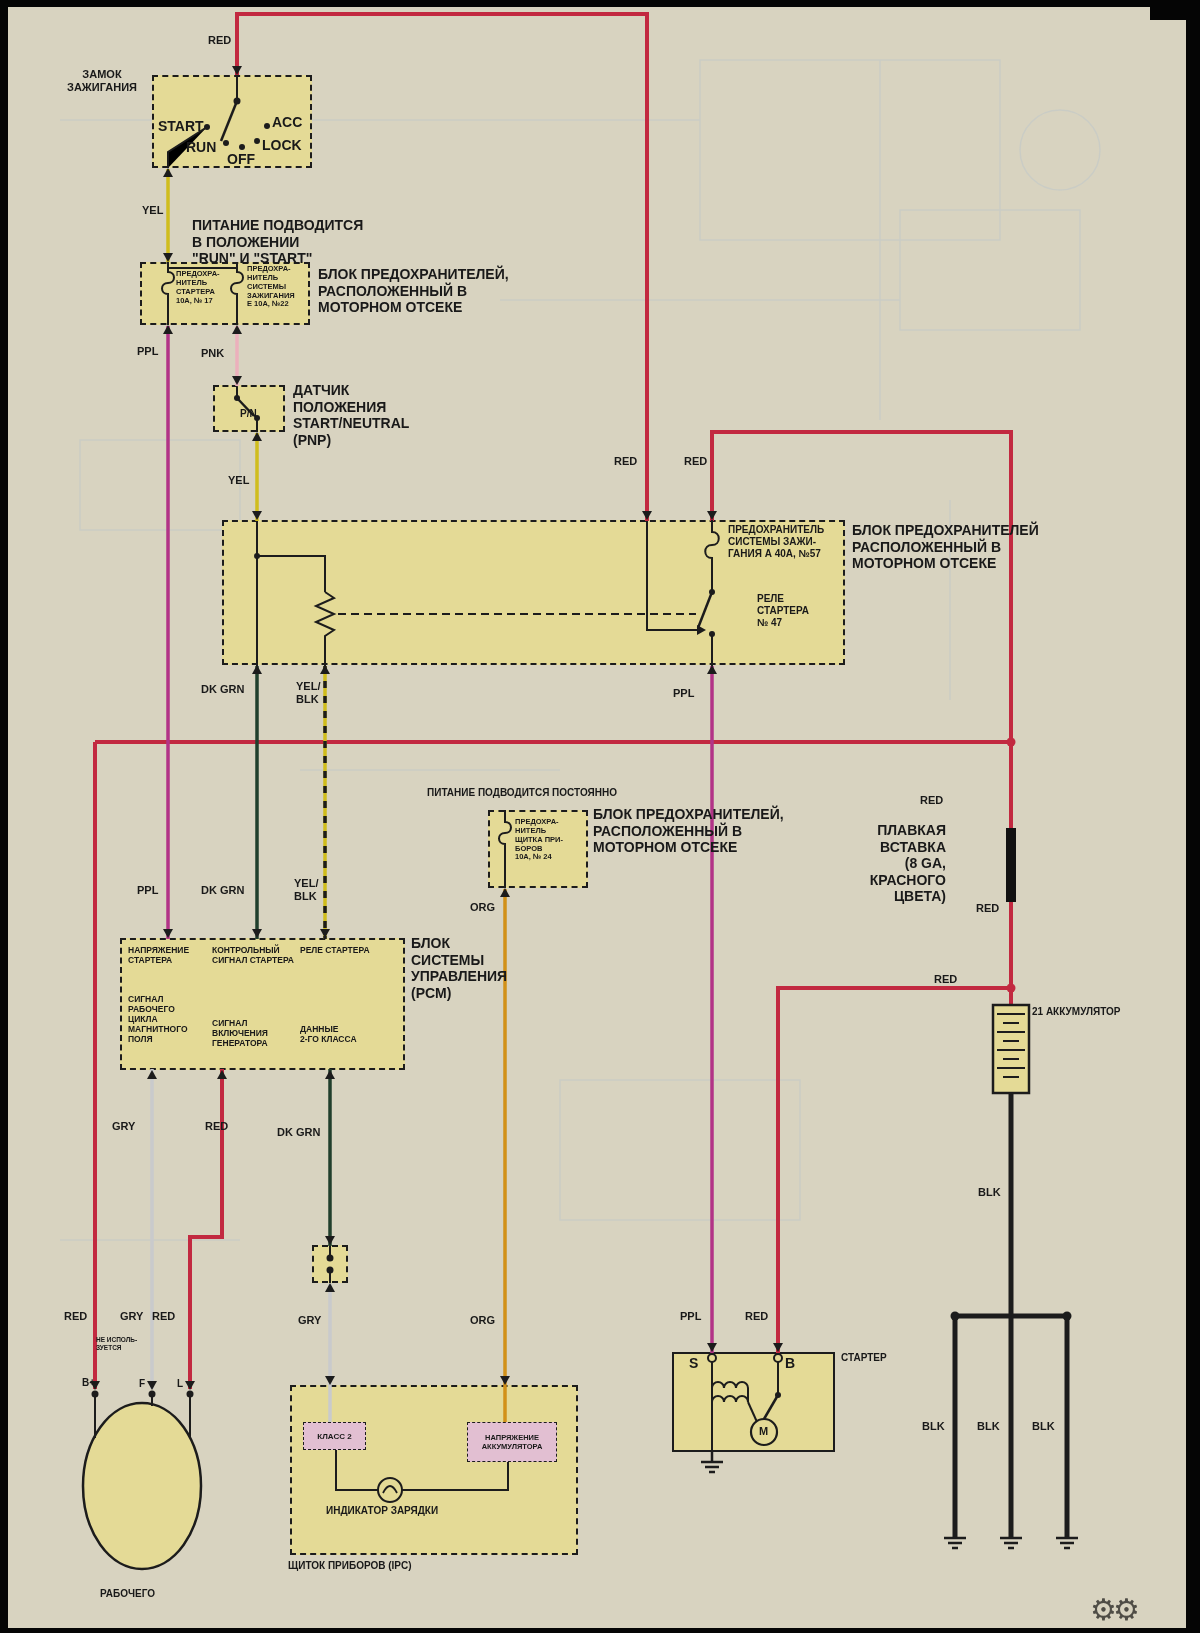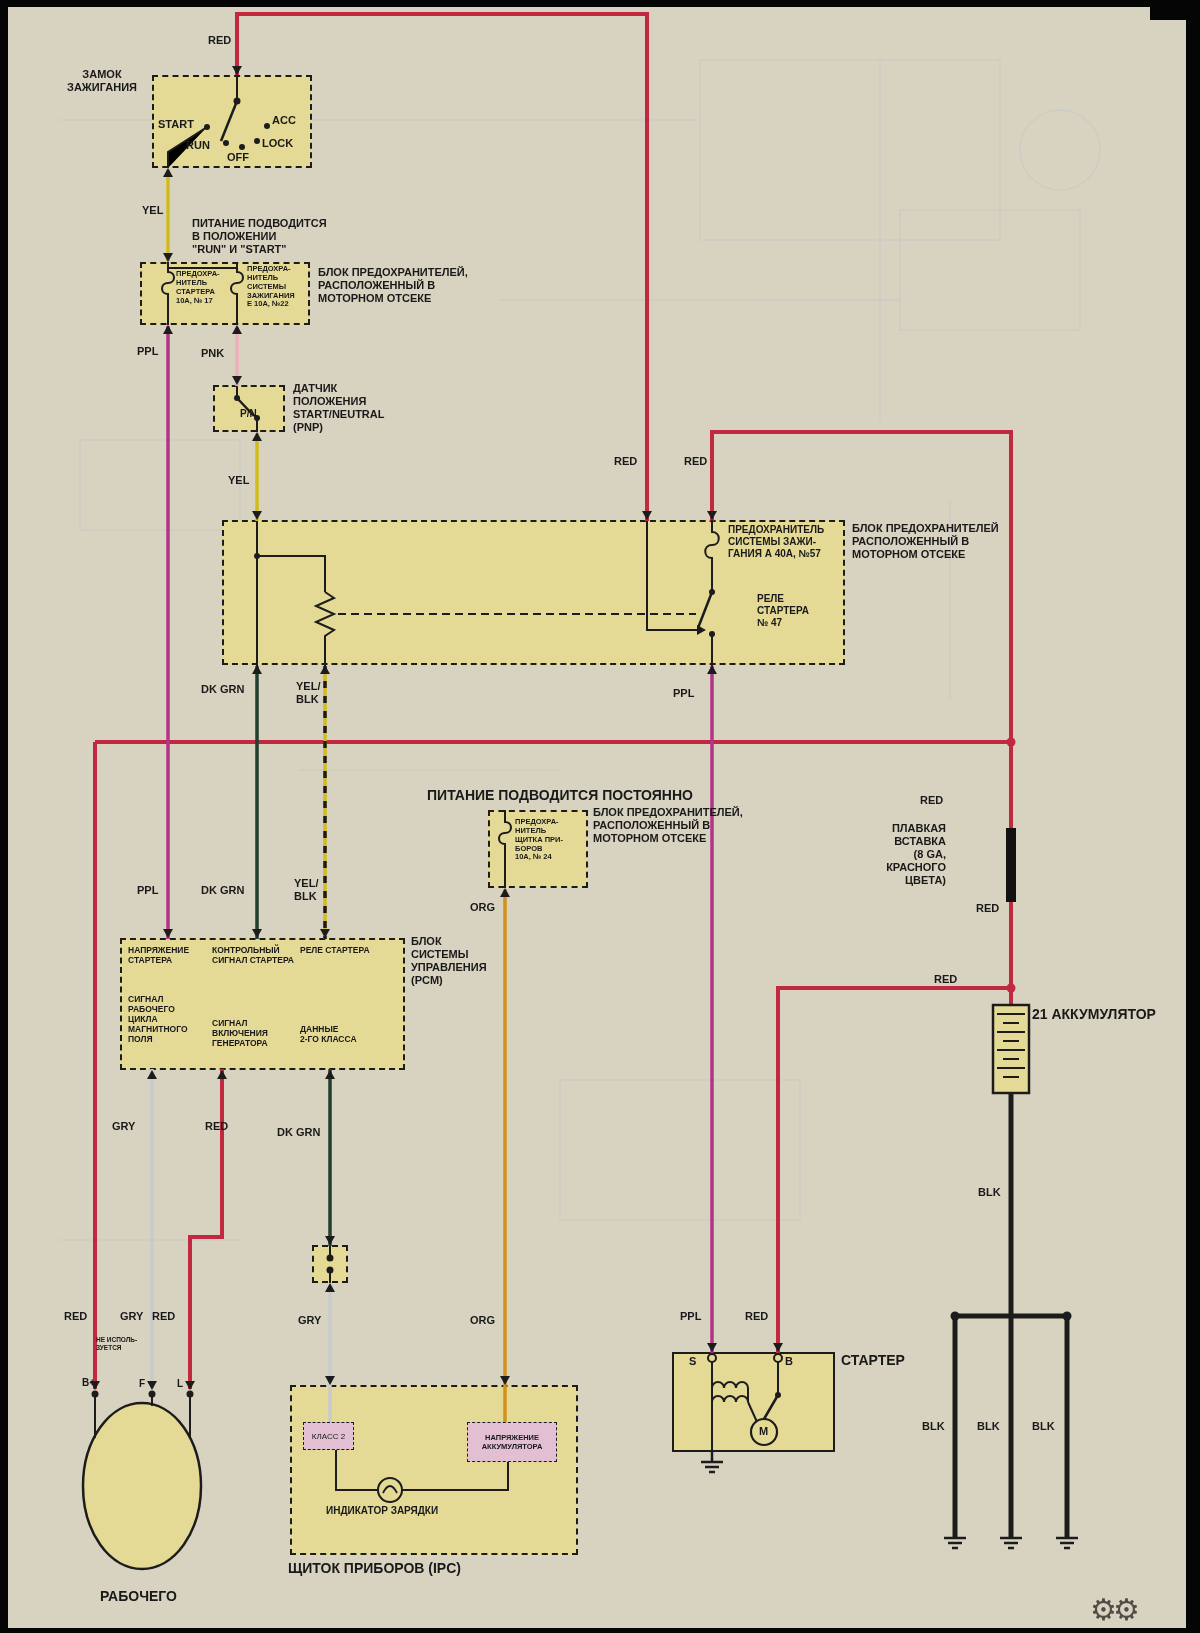--- a/index.html
+++ b/index.html
@@ -4,21 +4,21 @@
 <style>
   *{margin:0;padding:0;box-sizing:border-box}
   html,body{background:#777}
   .page{position:relative;width:1200px;height:1633px;margin:0 auto;background:#d8d3c0;overflow:hidden;
         font-family:"Liberation Sans",sans-serif;color:#191919}
   svg.layer{position:absolute;left:0;top:0}
   .box{position:absolute;background:#e4da96;border:2px dashed #1c1c1c}
   .box.solid{border:2.5px solid #1c1c1c}
   .box.pink{background:#e2bfd2;border:1.5px dashed #1c1c1c;display:flex;align-items:center;justify-content:center;text-align:center}
   .lbl{position:absolute;font-weight:bold;font-size:11px;line-height:1.18;white-space:pre-line;color:#191919}
-  .f10{font-size:14px}.f95{font-size:11px}.f9{font-size:10px}.f85{font-size:8.5px}.xs{font-size:7.5px}.tiny{font-size:6.5px}
+  .f10{font-size:10px}.f95{font-size:14px}.f9{font-size:10px}.f85{font-size:8.5px}.xs{font-size:7.5px}.tiny{font-size:6.5px}
   .edge{position:absolute;background:#050505}
   .gears{position:absolute;left:1090px;top:1592px;font-size:30px;color:#2e2c28;opacity:.8;letter-spacing:-4px}
 </style>
 </head>
 <body>
 
 <div class="page">
 
   <svg class="layer" width="1200" height="1633">
     <g stroke="#a9bdd2" stroke-width="1.5" fill="none" opacity="0.28">
@@ -245,21 +245,21 @@
       <use href="#ad" x="330" y="1385"></use>
         <use href="#ad" x="505" y="1385"></use>
       <use href="#ad" x="712" y="1352"></use>
         <use href="#ad" x="778" y="1352"></use>
       <use href="#ad" x="95" y="1390"></use>
         <use href="#ad" x="152" y="1390"></use>
         <use href="#ad" x="190" y="1390"></use>
     </g>
   </svg>
 
-  <div class="box pink" style="left:303px;top:1422px;width:51px;height:28px;font-size:8px;font-weight:normal">
+  <div class="box pink" style="left:303px;top:1422px;width:63px;height:28px;font-size:8px;font-weight:bold">
     <span>КЛАСС 2</span>
   </div>
   <div class="box pink" style="left:467px;top:1422px;width:90px;height:40px;font-size:7.5px;font-weight:bold;white-space:pre-line">
     <span>НАПРЯЖЕНИЕ
 АККУМУЛЯТОРА</span>
   </div>
 
   <div class="lbl" style="left:208px;top:34px">RED</div>
   <div class="lbl" style="left:58px;top:68px;width:88px;text-align:center">ЗАМОК
 ЗАЖИГАНИЯ</div>

